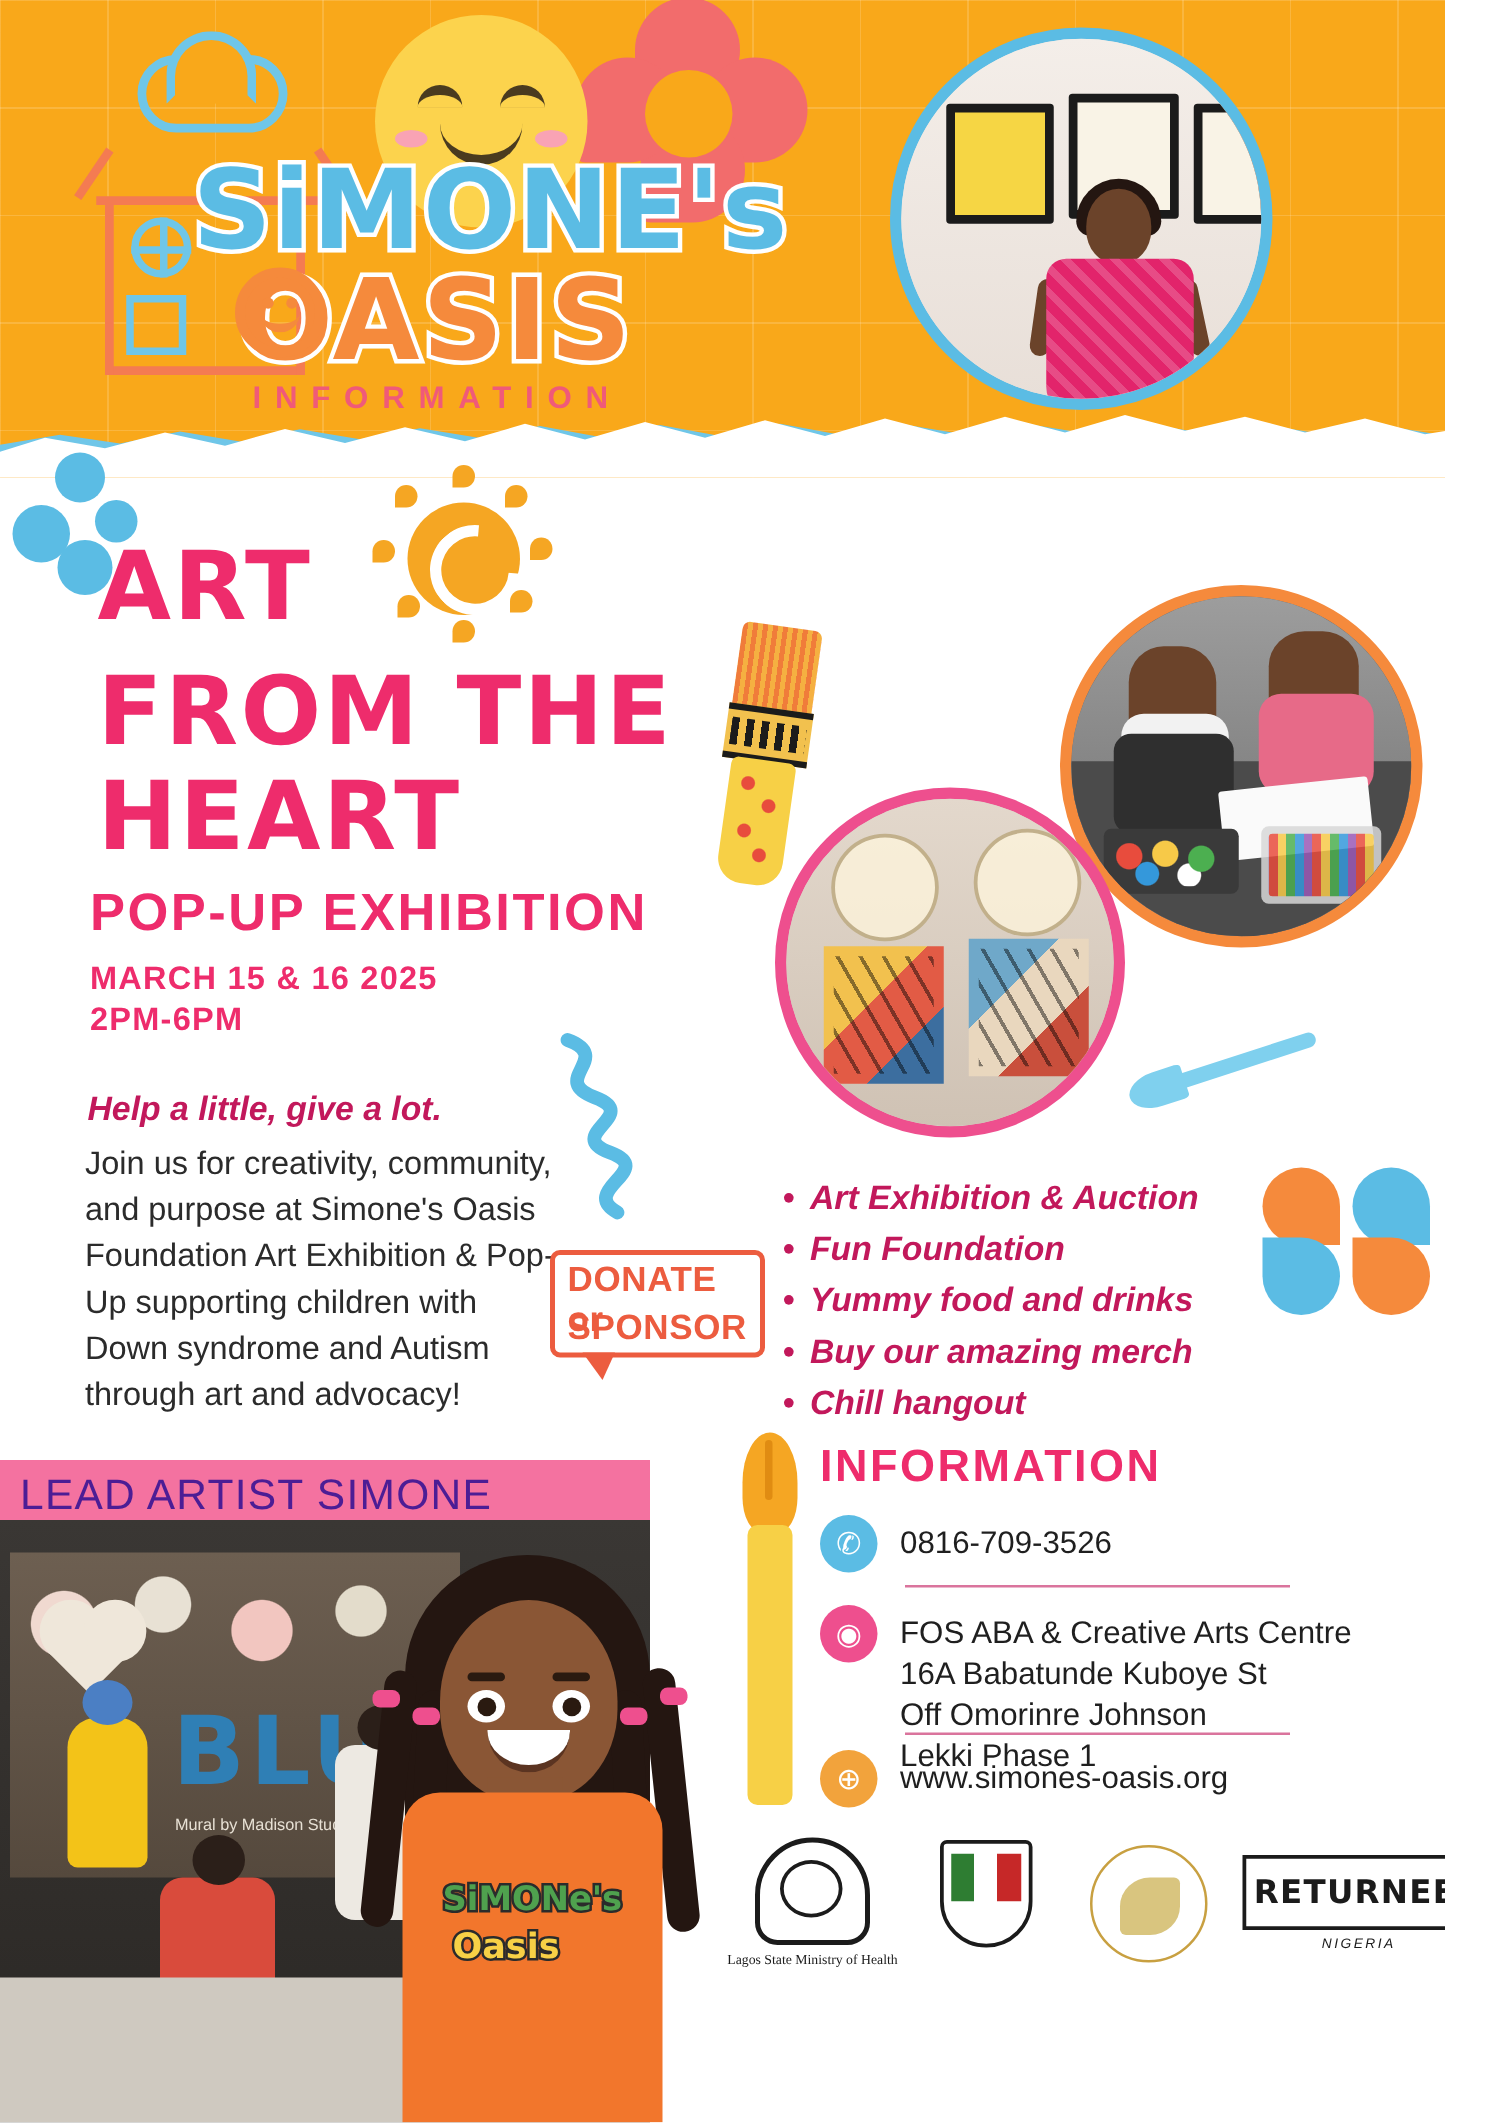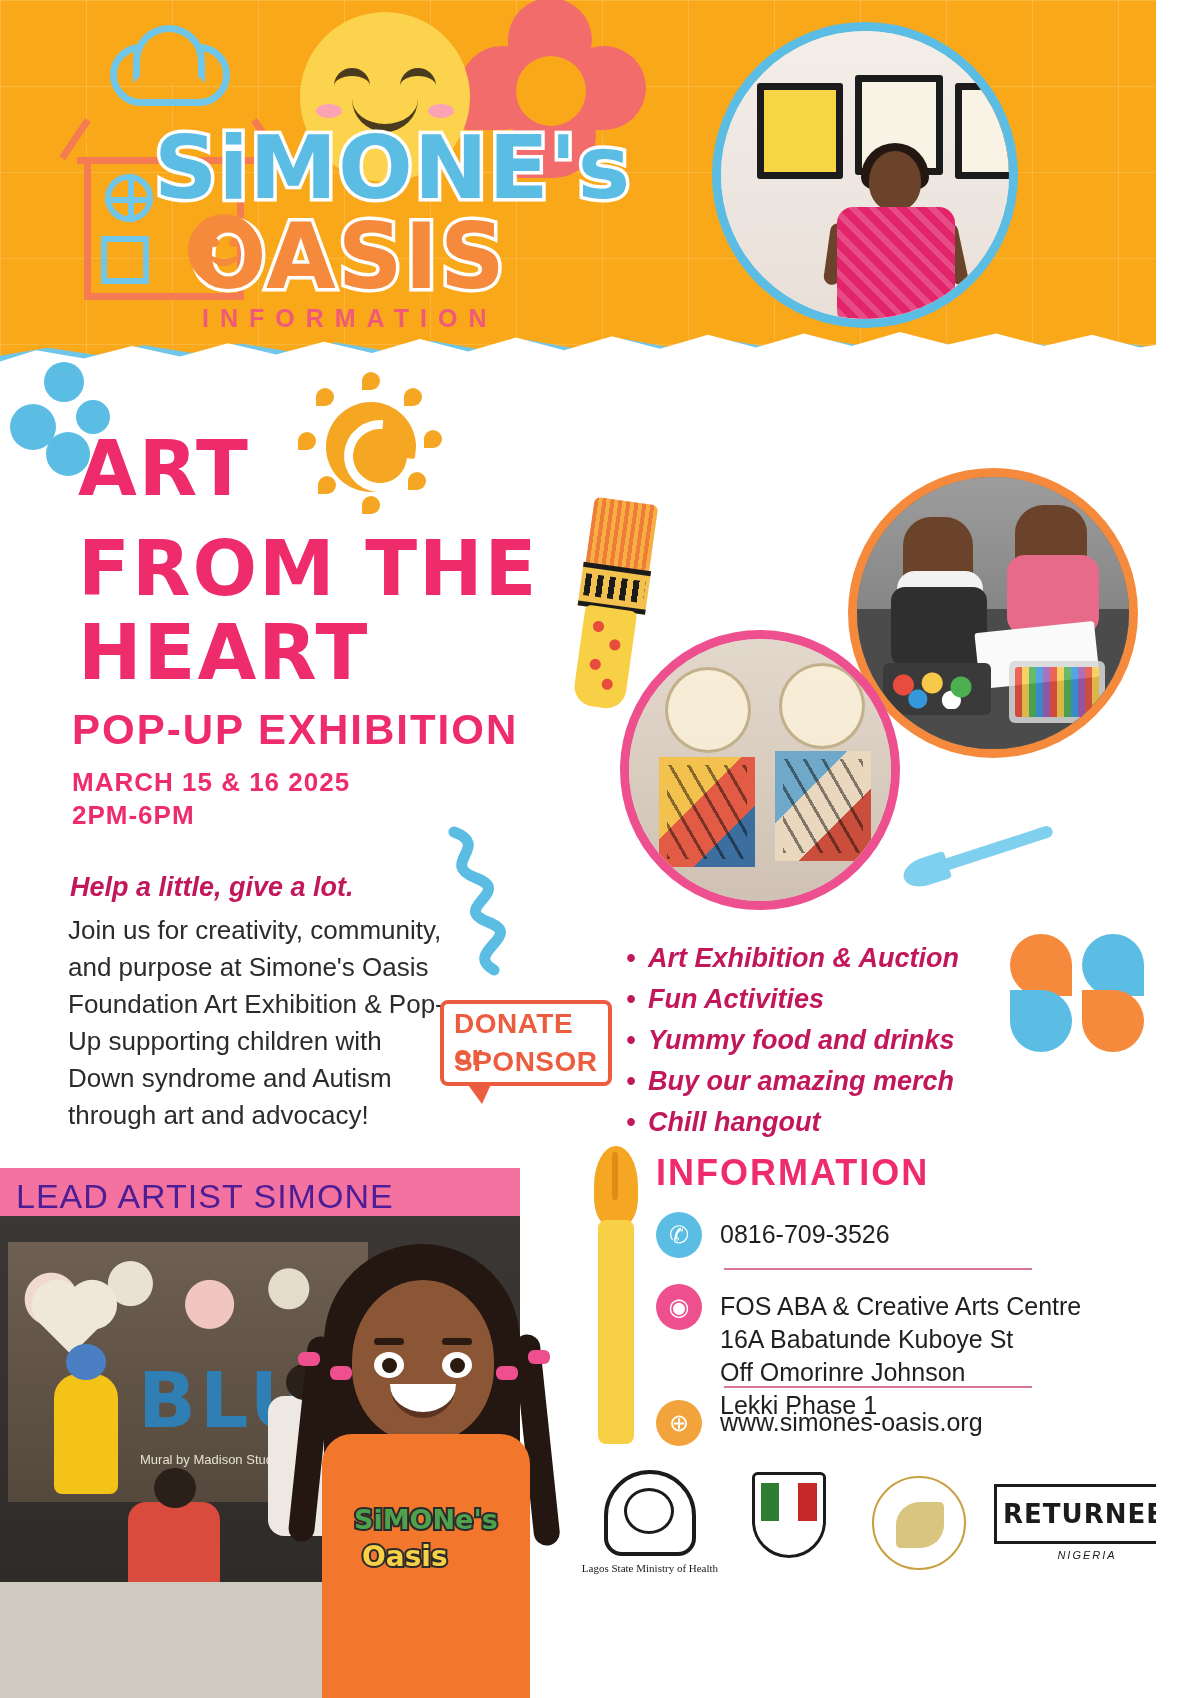--- a/index.html
+++ b/index.html
@@ -531,21 +531,21 @@
   <div class="tagline">Help a little, give a lot.</div>
   <div class="body-copy">Join us for creativity, community, and purpose at Simone's Oasis Foundation Art Exhibition &amp; Pop-Up supporting children with Down syndrome and Autism through art and advocacy!</div>
 
   <div class="donate-bubble">
     <span class="donate-l1">DONATE or</span>
     <span class="donate-l2">SPONSOR</span>
   </div>
 
   <ul class="bullets">
     <li>Art Exhibition &amp; Auction</li>
-    <li>Fun Activities</li>
+    <li>Fun Foundation</li>
     <li>Yummy food and drinks</li>
     <li>Buy our amazing merch</li>
     <li>Chill hangout</li>
   </ul>
 
   <div class="lead-banner">
     <span>LEAD ARTIST SIMONE EKEZIE</span>
   </div>
 
   <div class="bl-photo">

